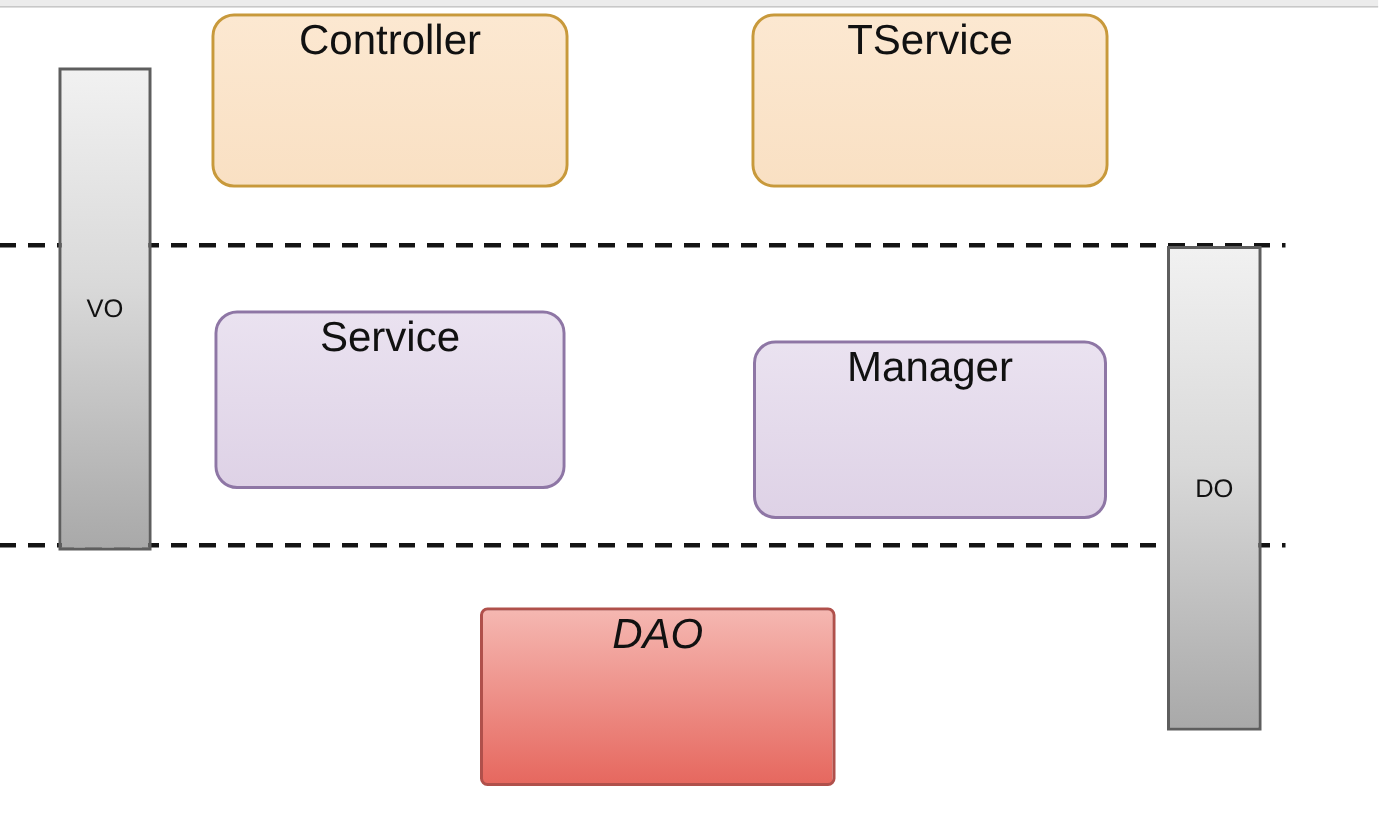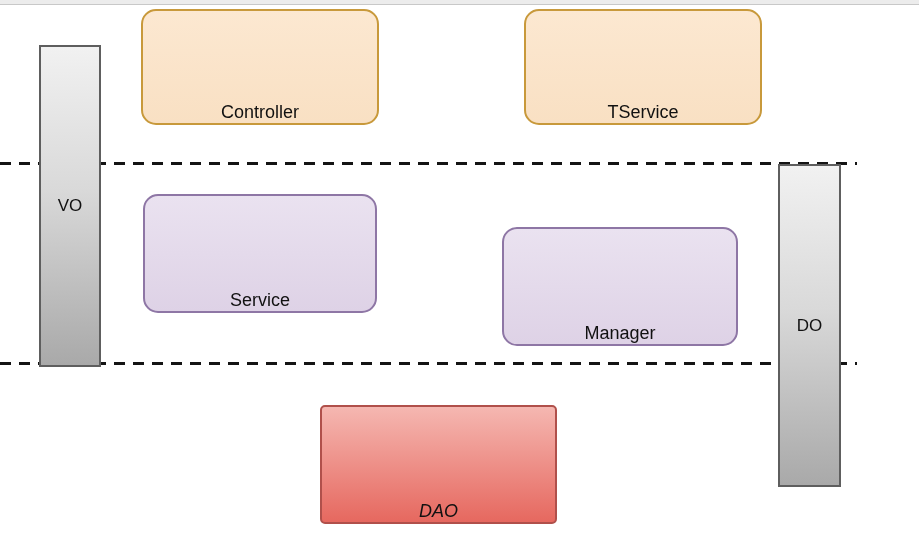--- a/index.html
+++ b/index.html
@@ -35,45 +35,45 @@
       transparent 11px, transparent 19px);
     z-index: 1;
   }
   #separator-1 { top: 162px; width: 857px; }
   #separator-2 { top: 362px; width: 857px; }
 
   
   .node {
     position: absolute;
     display: flex;
-    align-items: flex-end;
+    align-items: flex-start;
     justify-content: center;
     border-radius: 15px;
-    font-size: 18px;
+    font-size: 28px;
     color: #111111;
     z-index: 2;
     box-sizing: border-box;
   }
   .node.orange {
     background: linear-gradient(180deg, #fce8d1 0%, #f9e0c3 100%);
     border: 2px solid #c8993b;
   }
   .node.purple {
     background: linear-gradient(180deg, #eae2f0 0%, #ded2e6 100%);
     border: 2px solid #8e76a5;
   }
   .node.red {
     background: linear-gradient(180deg, #f5b7b1 0%, #e6685f 100%);
     border: 2px solid #b0504b;
     border-radius: 5px;
     font-style: italic;
   }
   #box-controller { left: 141px; top:   9px; width: 238px; height: 116px; }
-  #box-tservice   { left: 524px; top:   9px; width: 238px; height: 116px; }
-  #box-service    { left: 143px; top: 194px; width: 234px; height: 119px; }
+  #box-tservice   { left: 501px; top:   9px; width: 238px; height: 116px; }
+  #box-service    { left: 143px; top: 207px; width: 234px; height: 119px; }
   #box-manager    { left: 502px; top: 207px; width: 236px; height: 119px; margin-top: 20px; }
   #box-dao        { left: 320px; top: 405px; width: 237px; height: 119px; }
 
   
   .vbar {
     position: absolute;
     display: flex;
     align-items: center;
     justify-content: center;
     background: linear-gradient(180deg, #f1f1f1 0%, #d9d9d9 45%, #a9a9a9 100%);

